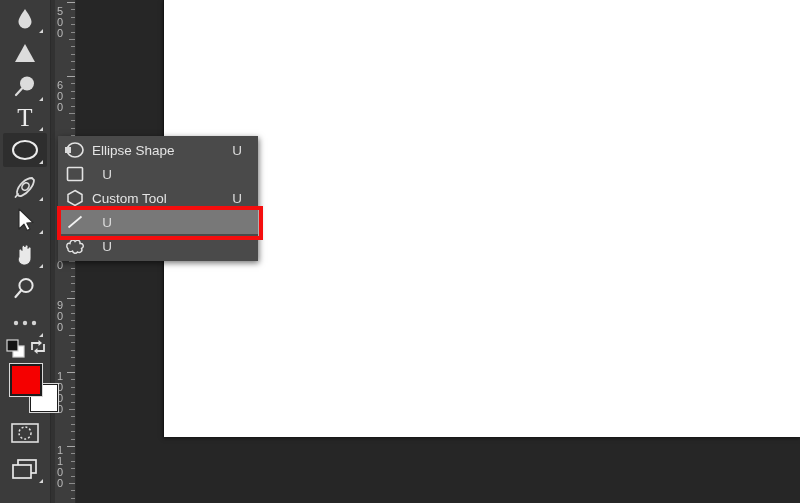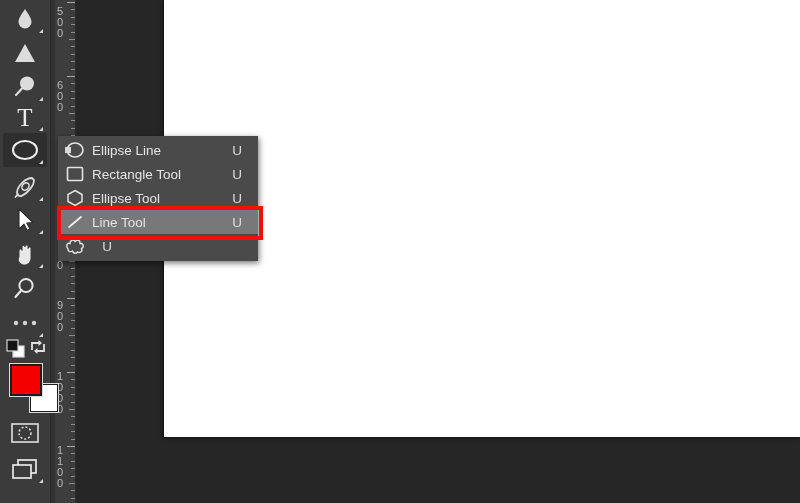--- a/index.html
+++ b/index.html
@@ -360,48 +360,46 @@
   </div>
 
   <div class="flyout" id="flyout">
       <div class="fly-row">
         <i class="fly-bullet"></i>
         <span class="fly-icon">
           <svg width="20" height="18" viewBox="0 0 20 18">
             <ellipse cx="10" cy="9" rx="8" ry="7" fill="none" stroke="#e3e3e3" stroke-width="1.6"></ellipse>
           </svg>
         </span>
-        <span class="fly-label">Ellipse Line</span>
+        <span class="fly-label">Ellipse Shape</span>
         <span class="fly-key">U</span>
       </div>
       <div class="fly-row">
         <span class="fly-icon">
           <svg width="20" height="18" viewBox="0 0 20 18">
             <rect x="2.5" y="2.5" width="15" height="13" rx="1" fill="none" stroke="#e3e3e3" stroke-width="1.6"></rect>
           </svg>
         </span>
-        <span class="fly-label">Rectangle Tool</span>
         <span class="fly-key">U</span>
       </div>
       <div class="fly-row">
         <span class="fly-icon">
           <svg width="20" height="18" viewBox="0 0 20 18">
             <polygon points="10,1.5 17,5.5 17,12.5 10,16.5 3,12.5 3,5.5" fill="none" stroke="#e3e3e3" stroke-width="1.5"></polygon>
           </svg>
         </span>
-        <span class="fly-label">Ellipse Tool</span>
+        <span class="fly-label">Custom Tool</span>
         <span class="fly-key">U</span>
       </div>
       <div class="fly-row selected">
         <span class="fly-icon">
           <svg width="20" height="18" viewBox="0 0 20 18">
             <line x1="3.5" y1="14.5" x2="16.5" y2="3.5" stroke="#f2f2f2" stroke-width="1.7"></line>
           </svg>
         </span>
-        <span class="fly-label">Line Tool</span>
         <span class="fly-key">U</span>
       </div>
       <div class="fly-row">
         <span class="fly-icon">
           <svg width="22" height="18" viewBox="0 0 22 18">
             <path d="M4 12 C1.5 9 3 5.5 6 6.5 C6 3 9.5 2 11 4.5 C13 2 16.5 3.5 16 6.5 C19.5 6 20.5 10 17.5 11.5 C19 14 16 16.5 13.5 15 C12 17 9 16.5 8.5 14 C6 15.5 3.5 14 4 12 Z" fill="none" stroke="#e3e3e3" stroke-width="1.4"></path>
           </svg>
         </span>
         <span class="fly-key">U</span>
       </div>

